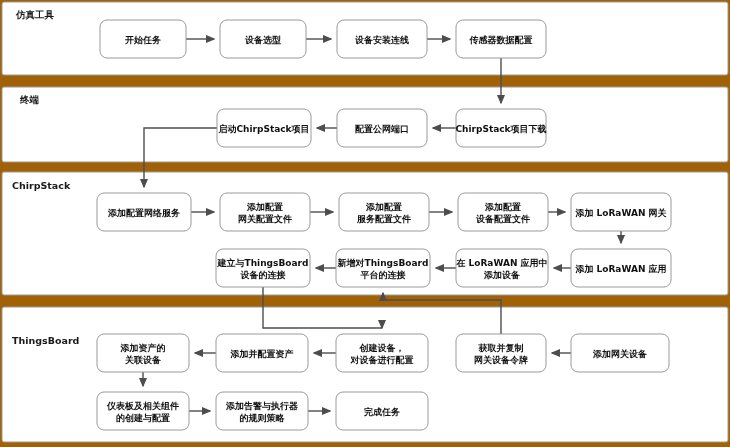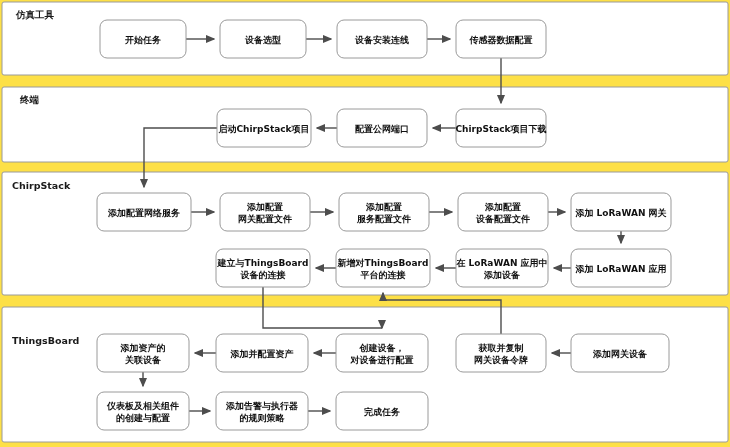--- a/index.html
+++ b/index.html
@@ -7,21 +7,21 @@
     padding: 0;
     background: #ffffff;
   }
   body {
     font-family: "DejaVu Sans", "Liberation Sans", sans-serif;
   }
   #diagram-root {
     position: relative;
     width: 730px;
     height: 447px;
-    background: #fde047;
+    background: #a16207;
     overflow: hidden;
   }
   svg.layer {
     position: absolute;
     left: 0;
     top: 0;
     width: 730px;
     height: 447px;
   }
   .swimlane-rect {

